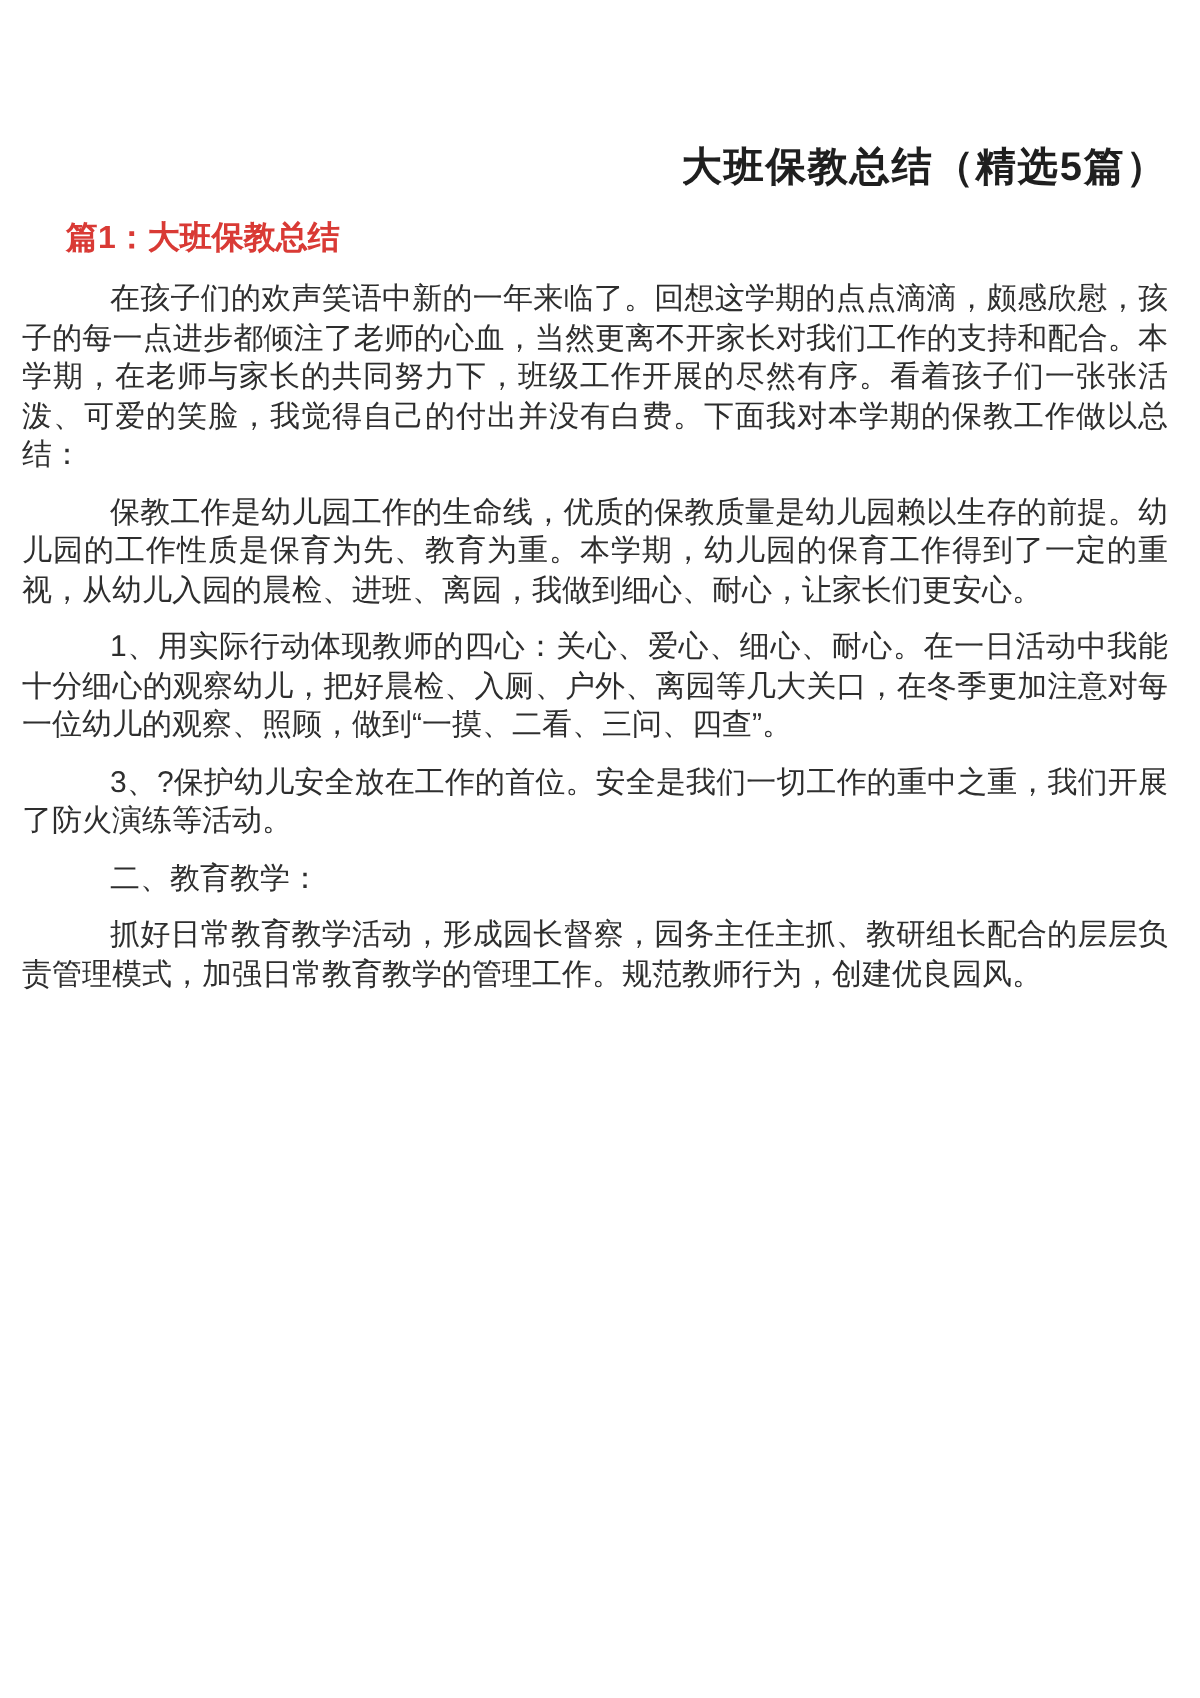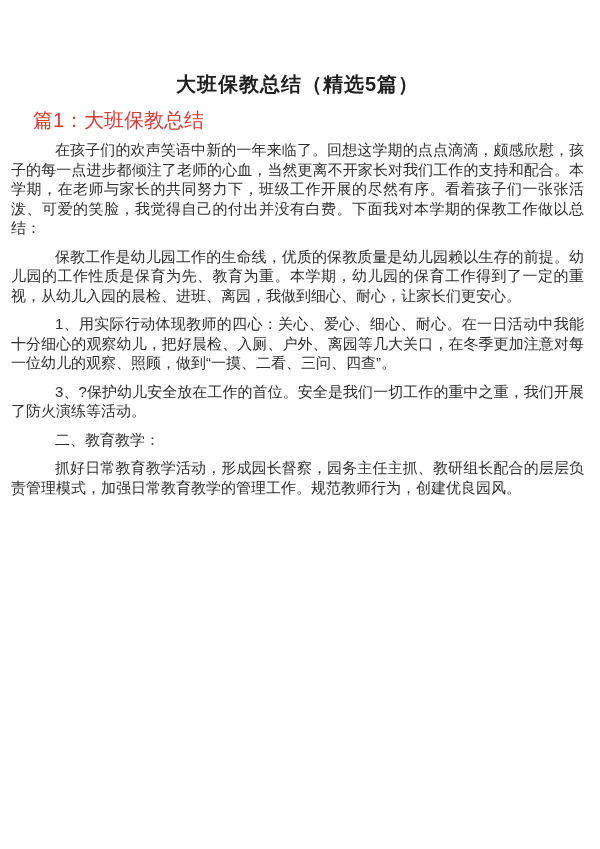--- a/index.html
+++ b/index.html
@@ -12,32 +12,32 @@
   }
   .doc {
     width: 600px;
     height: 849px;
     padding: 72px 16px 0 11px;
     color: #2e2e2e;
     font-size: 15px;
     line-height: 19.5px;
   }
   .doc-title {
-    text-align: center;
+    text-align: right;
     font-size: 20px;
     line-height: 24px;
     font-weight: bold;
     color: #1f1f1f;
     letter-spacing: 1px;
   }
   .article-heading {
     margin: 14px 0 10px 22px;
-    font-size: 20px;
+    font-size: 16px;
     line-height: 20px;
-    font-weight: normal;
+    font-weight: bold;
     color: #d93a35;
   }
   .doc p {
     margin: 9px 0;
     text-indent: 44px;
     text-align: justify;
     word-break: break-all;
   }
   .doc p.first {
     margin-top: 0;

